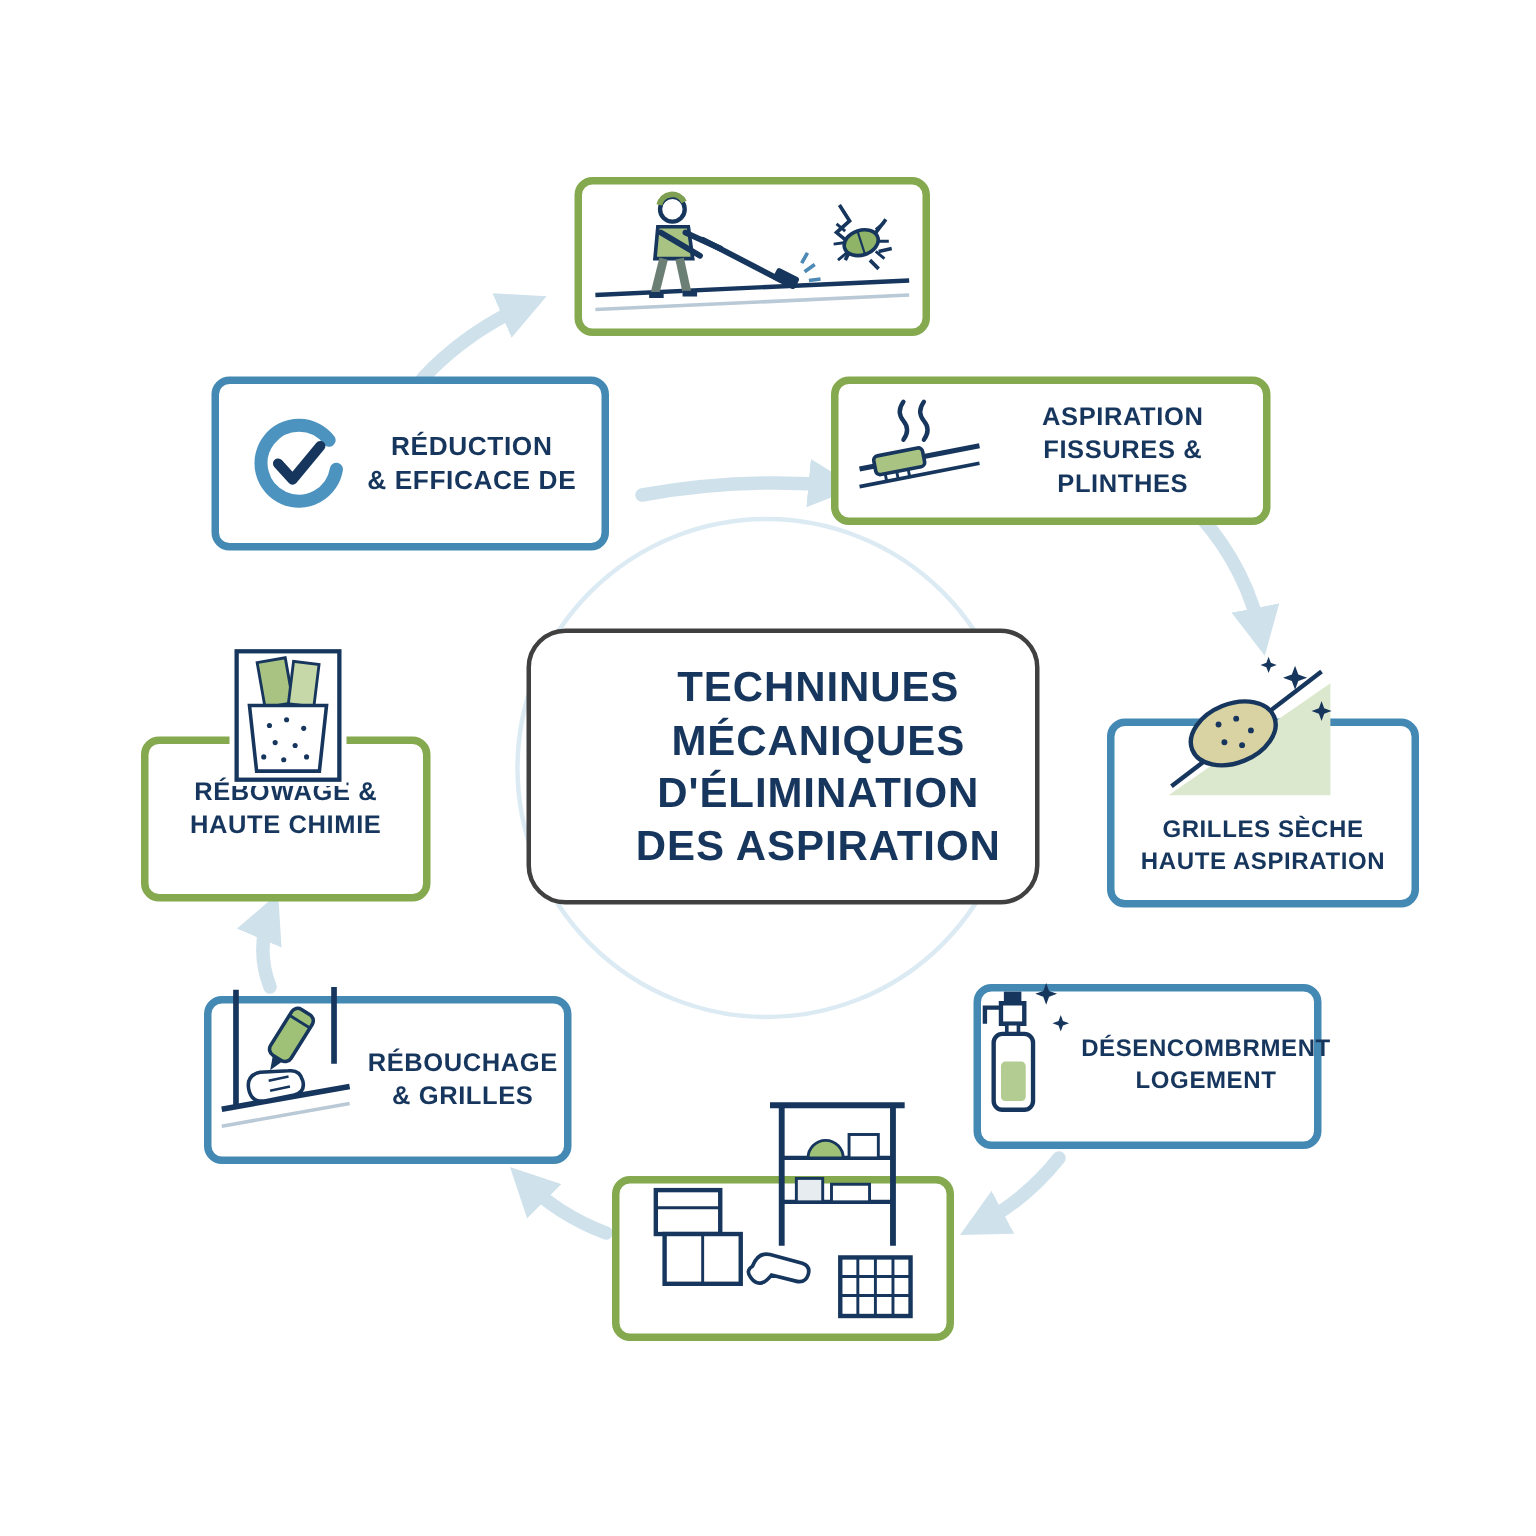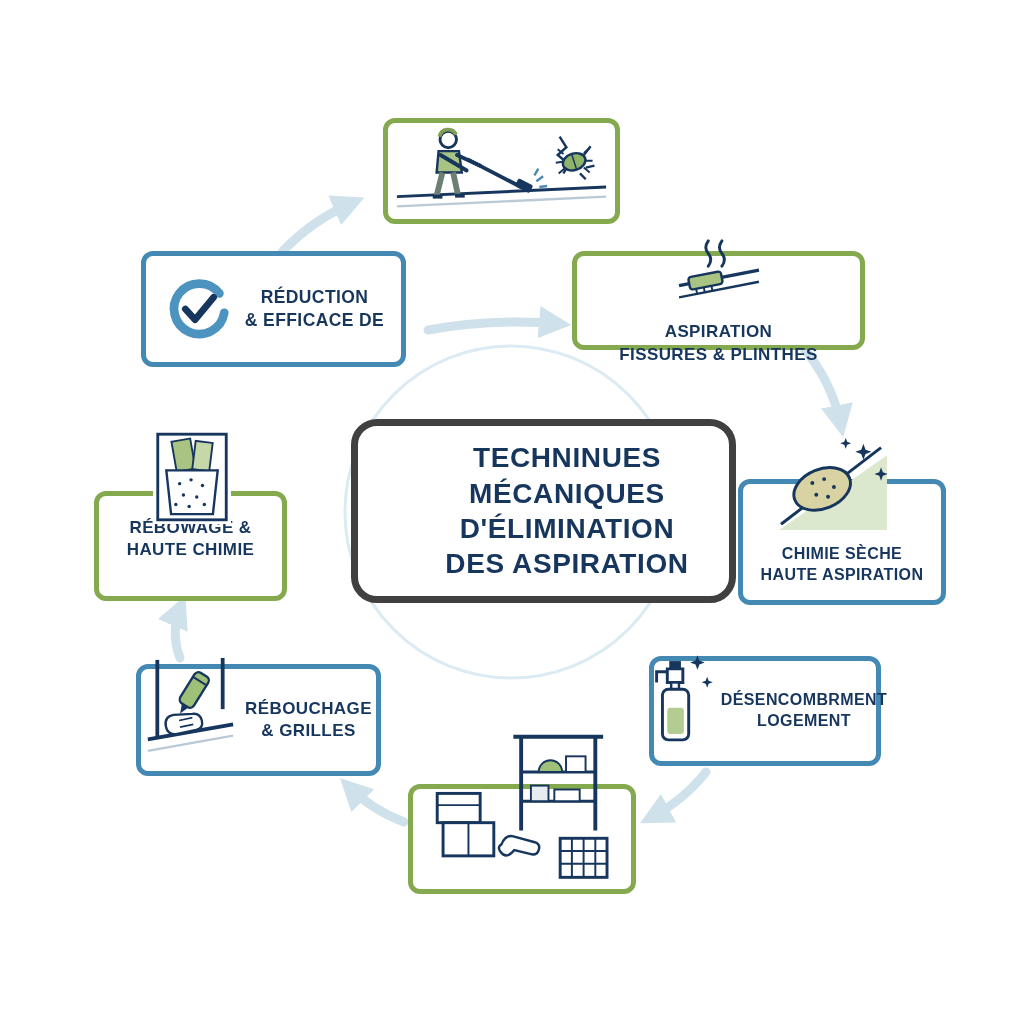--- a/index.html
+++ b/index.html
@@ -8,22 +8,22 @@
   .canvas { position:relative; width:1024px; height:1024px; background:#ffffff; overflow:hidden; }
   .arrows { position:absolute; left:0; top:0; }
   .arr { fill:none; stroke:#cfe2ec; stroke-width:9; stroke-linecap:round; marker-end:url(#ah); }
   .node { position:absolute; background:#ffffff; display:flex; align-items:center; justify-content:center; }
   .node.blue { border:5px solid #4389b3; border-radius:12px; }
   .node.green { border:5px solid #85a94e; border-radius:12px; }
   .label { color:#17365d; font-weight:bold; text-align:center; letter-spacing:0.4px; line-height:1.3; }
   .label span { display:block; }
   .icon { display:flex; align-items:center; justify-content:center; }
   .center-box {
-    position:absolute; left:351px; top:419px; width:385px; height:184px;
-    background:#ffffff; border:7px solid #404040; border-radius:26px;
+    position:absolute; left:351px; top:419px; width:342px; height:184px;
+    background:#ffffff; border:3px solid #404040; border-radius:26px;
     display:flex; flex-direction:column; align-items:center; justify-content:center;padding-left:47px;
   }
   .center-box .label { font-size:28px; letter-spacing:0.6px; line-height:1.26; }
 </style>
 </head>
 <body>
 
 <div class="canvas">
 
   <svg class="arrows" width="1024" height="1024" viewBox="0 0 1024 1024">
@@ -71,21 +71,21 @@
         <path d="M204 22 l-7 9 M208 42 l-9 2 M199 56 l-6 -6" stroke="#17365d" stroke-width="2.5" fill="none"></path>
         <g transform="rotate(-18 187 38)">
           <ellipse cx="187" cy="38" rx="12" ry="8.5" fill="#8fb468" stroke="#17365d" stroke-width="2.5"></ellipse>
           <line x1="187" y1="30" x2="187" y2="46" stroke="#17365d" stroke-width="1.5"></line>
         </g>
         <path d="M176 30 l-6 -5 M175 38 l-7 1 M177 45 l-6 5 M197 29 l6 -5 M199 37 l7 0 M197 44 l6 5" stroke="#17365d" stroke-width="2" fill="none"></path>
       </svg>
     </span>
   </div>
 
-  <div class="node green" style="left:572px; top:251px; width:293px; height:99px; gap:8px; padding:0 10px;flex-direction:column;">
+  <div class="node green" style="left:554px; top:251px; width:293px; height:99px; gap:8px; padding:0 10px;">
     <span class="icon">
       <svg width="88" height="78" viewBox="0 0 90 80">
         <path d="M34 6 q-5 7 0 13 q5 6 0 13" fill="none" stroke="#17365d" stroke-width="3" stroke-linecap="round"></path>
         <path d="M48 6 q-5 7 0 13 q5 6 0 13" fill="none" stroke="#17365d" stroke-width="3" stroke-linecap="round"></path>
         <line x1="4" y1="52" x2="86" y2="36" stroke="#17365d" stroke-width="3.5"></line>
         <line x1="4" y1="64" x2="86" y2="48" stroke="#17365d" stroke-width="2.5"></line>
         <g transform="rotate(-11 32 46)">
           <rect x="14" y="40" width="34" height="13" rx="3" fill="#a9c383" stroke="#17365d" stroke-width="2.5"></rect>
           <line x1="20" y1="53" x2="20" y2="59" stroke="#17365d" stroke-width="2"></line>
           <line x1="28" y1="53" x2="28" y2="59" stroke="#17365d" stroke-width="2"></line>
@@ -111,21 +111,21 @@
           <circle cx="56" cy="48" r="2" fill="#17365d"></circle>
         <circle cx="66" cy="56" r="2" fill="#17365d"></circle>
           <circle cx="48" cy="64" r="2" fill="#17365d"></circle>
         <circle cx="60" cy="66" r="2" fill="#17365d"></circle>
         <path d="M96 12 l2.2 6 l6 2.2 l-6 2.2 l-2.2 6 l-2.2 -6 l-6 -2.2 l6 -2.2 Z" fill="#17365d"></path>
         <path d="M114 36 l1.8 5 l5 1.8 l-5 1.8 l-1.8 5 l-1.8 -5 l-5 -1.8 l5 -1.8 Z" fill="#17365d"></path>
         <path d="M78 6 l1.5 4 l4 1.5 l-4 1.5 l-1.5 4 l-1.5 -4 l-4 -1.5 l4 -1.5 Z" fill="#17365d"></path>
       </svg>
     </span>
     <div class="label" style="font-size:16px;">
-      <span>CHIMIE SÈCHE</span>
+      <span>GRILLES SÈCHE</span>
       <span>HAUTE ASPIRATION</span>
     </div>
   </div>
 
   <div class="node blue" style="left:649px; top:656px; width:232px; height:110px; gap:8px; padding:12px 8px;">
     <span class="icon" style="margin-top:-24px;">
       <svg width="70" height="100" viewBox="0 0 72 102">
         <path d="M56 6 l2 5.5 l5.5 2 l-5.5 2 l-2 5.5 l-2 -5.5 l-5.5 -2 l5.5 -2 Z" fill="#17365d"></path>
         <path d="M66 28 l1.5 4.2 l4.2 1.5 l-4.2 1.5 l-1.5 4.2 l-1.5 -4.2 l-4.2 -1.5 l4.2 -1.5 Z" fill="#17365d"></path>
         <rect x="27" y="12" width="12" height="8" fill="#17365d"></rect>

